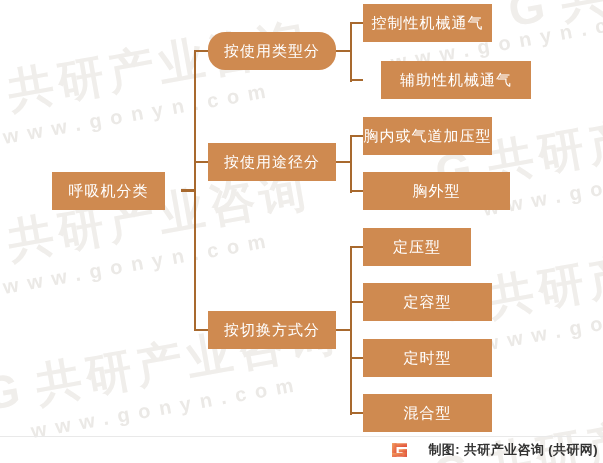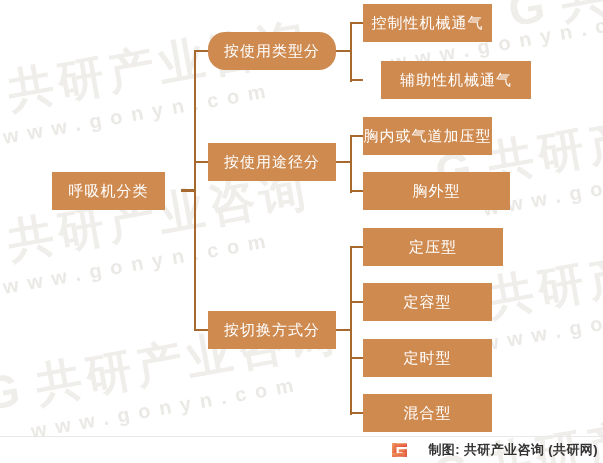--- a/index.html
+++ b/index.html
@@ -98,21 +98,21 @@
   <div class="node" style="left:52px;top:172px;width:113px;">呼吸机分类</div>
 
   <div class="node" style="left:208px;top:32px;width:128px;border-radius:17px;">按使用类型分</div>
   <div class="node" style="left:208px;top:143px;width:128px;">按使用途径分</div>
   <div class="node" style="left:208px;top:311px;width:128px;">按切换方式分</div>
 
   <div class="node" style="left:363px;top:4px;width:129px;">控制性机械通气</div>
   <div class="node" style="left:381px;top:61px;width:150px;">辅助性机械通气</div>
   <div class="node" style="left:363px;top:117px;width:129px;">胸内或气道加压型</div>
   <div class="node" style="left:363px;top:172px;width:147px;">胸外型</div>
-  <div class="node" style="left:363px;top:228px;width:140px;">定压型</div>
+  <div class="node" style="left:363px;top:228px;width:108px;">定压型</div>
   <div class="node" style="left:363px;top:283px;width:129px;">定容型</div>
   <div class="node" style="left:363px;top:339px;width:129px;">定时型</div>
   <div class="node" style="left:363px;top:394px;width:129px;">混合型</div>
 
   <div class="footer-divider"></div>
   <div class="footer">
     <svg class="footer-logo" viewBox="0 0 20 18" xmlns="http://www.w3.org/2000/svg">
       <defs>
         <linearGradient id="logograd" x1="0" y1="0" x2="1" y2="1">
           <stop id="logostop1" offset="0" stop-color="#F2A05F"></stop>

